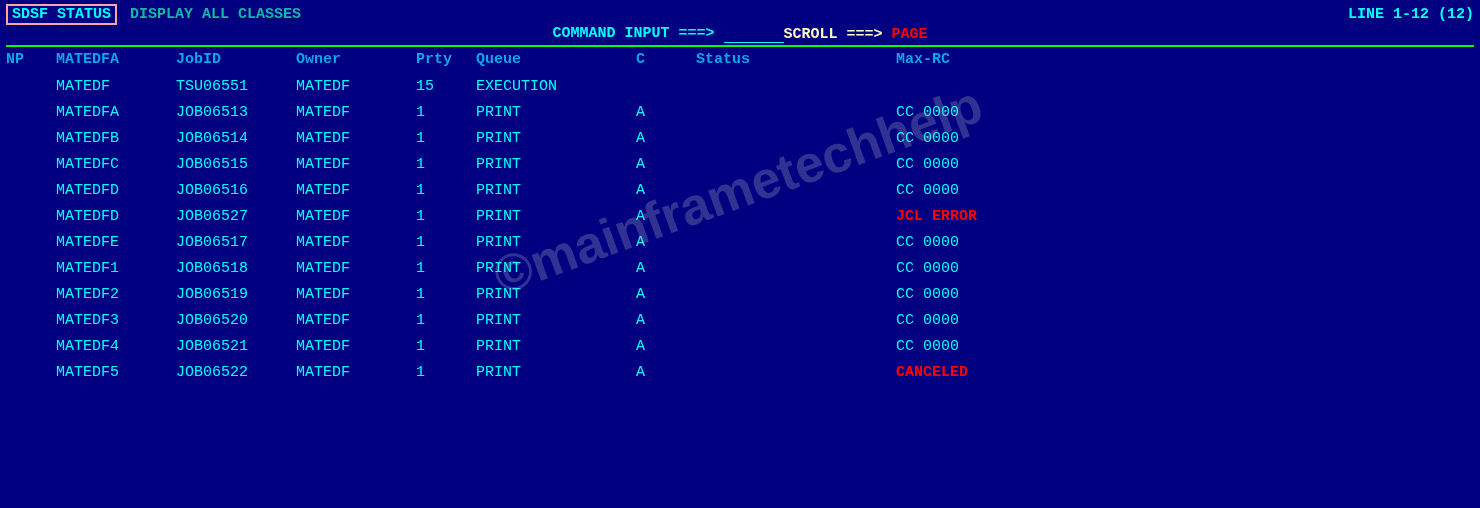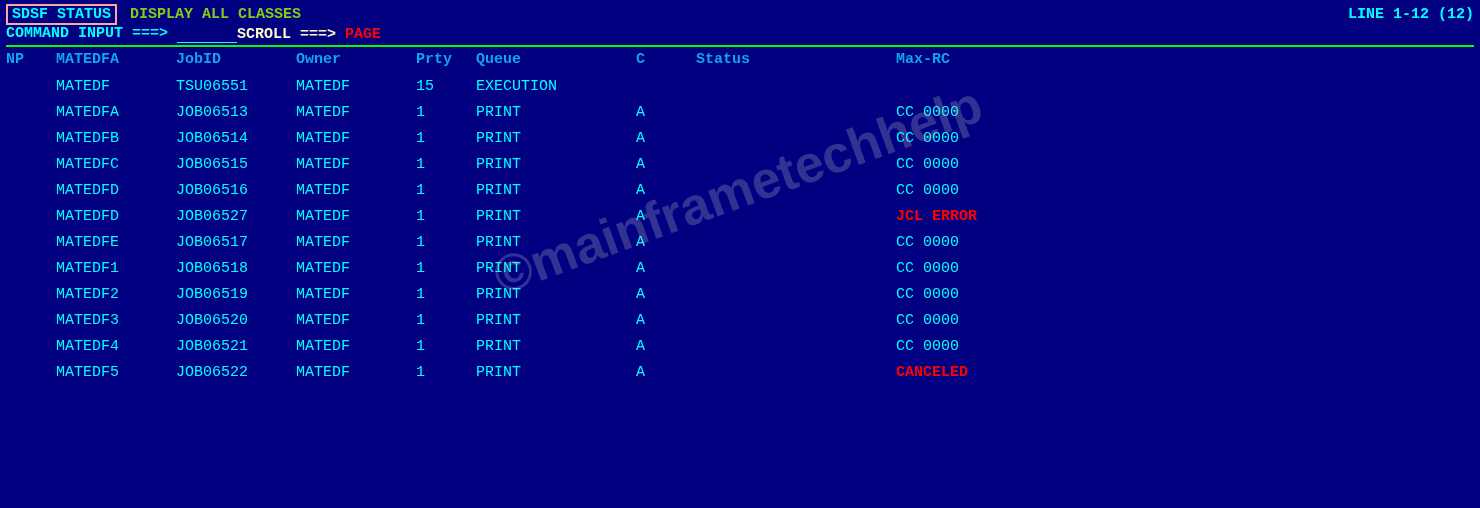--- a/index.html
+++ b/index.html
@@ -20,33 +20,33 @@
       position: relative;
     }
     .header-line1 {
       display: flex;
       justify-content: space-between;
       align-items: center;
       white-space: nowrap;
     }
     .header-line2 {
       display: flex;
-      justify-content: flex-start;
+      justify-content: center;
       align-items: center;
       white-space: nowrap;
     }
     .sdsf-title-box {
       border: 2px solid #fca5a5;
       padding: 0 4px;
       color: #00ffff;
       display: inline-block;
       font-weight: bold;
     }
     .header-title-rest {
-      color: #84cc16;
+      color: #14b8a6;
       font-weight: bold;
       margin-left: 4px;
       text-align: center;
     }
     .line-info {
       color: #00ffff;
       font-weight: bold;
     }
     .command-label {
       color: #00ffff;

